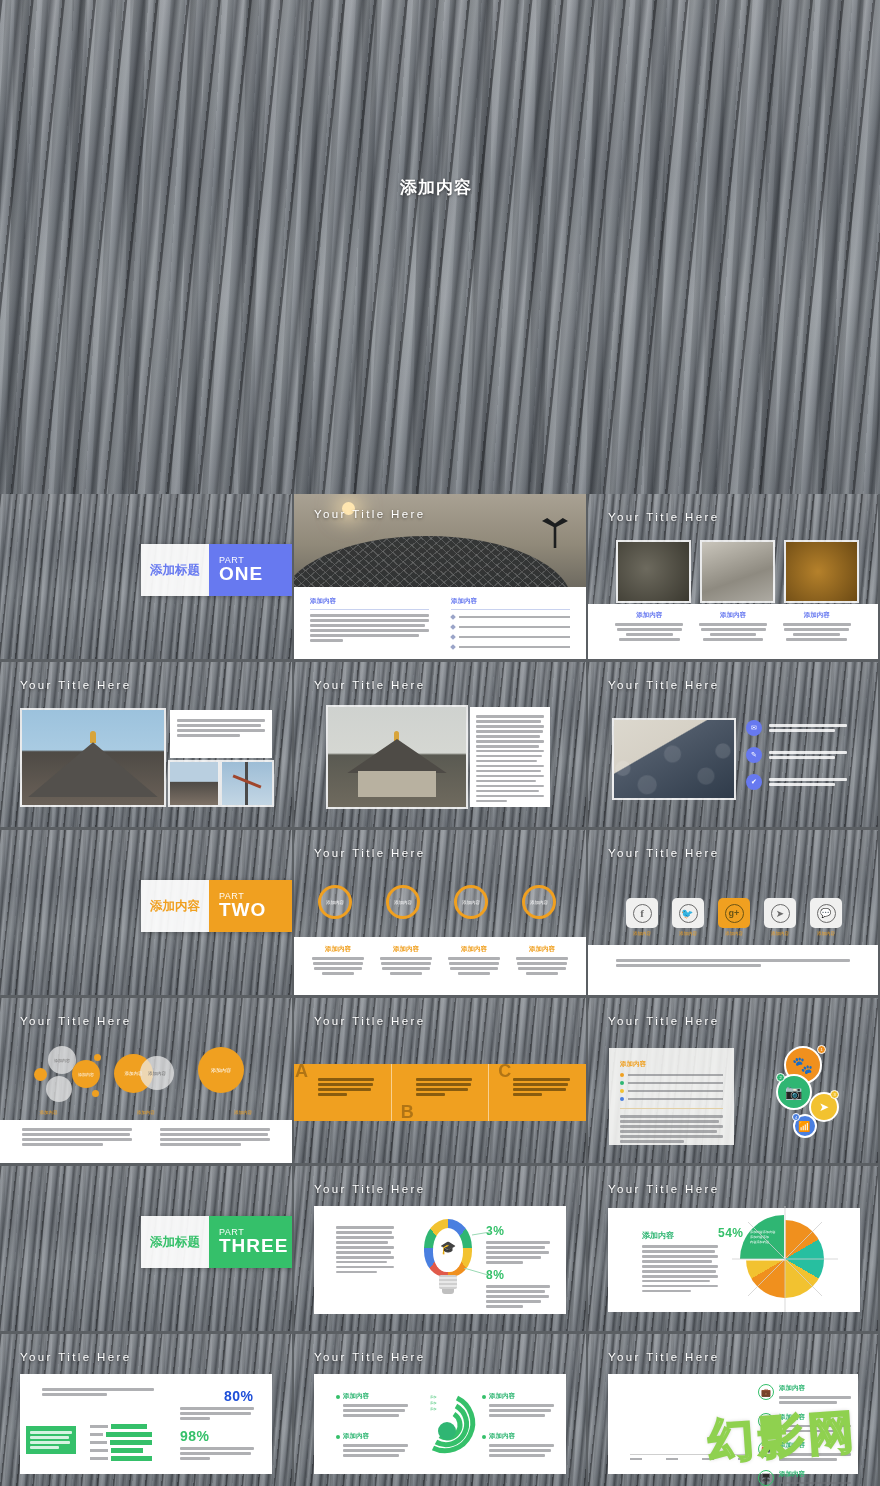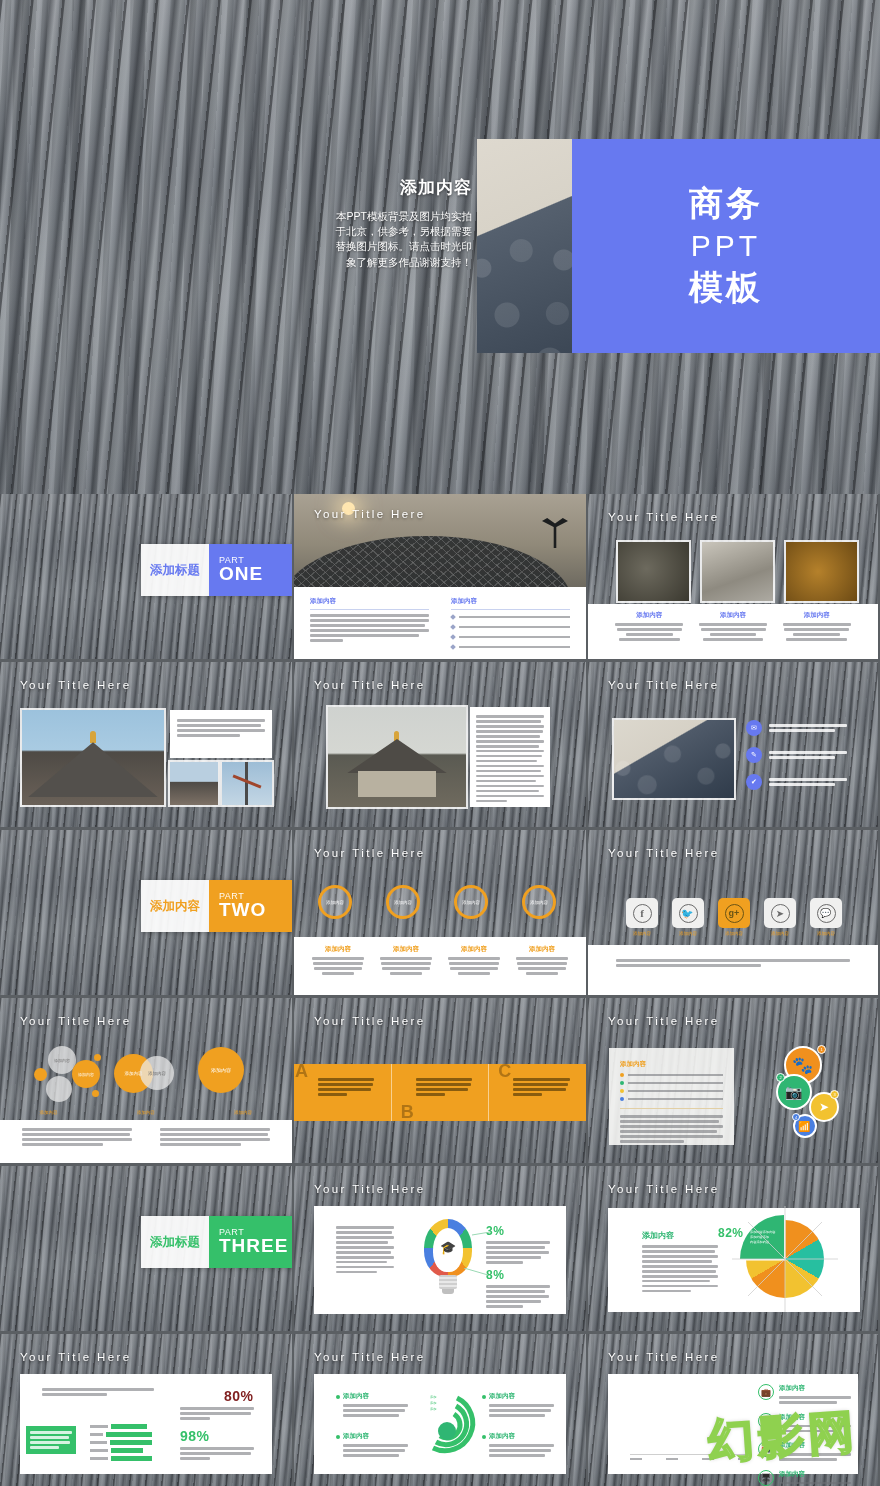--- a/index.html
+++ b/index.html
@@ -130,31 +130,22 @@
   }
 </style>
 </head>
 <body>
 
 <div id="hero">
   <div class="wood"></div>
 
   <div class="hero-left">
     <div class="ht">添加内容</div>
-    <div class="hb">本PPT模板背景及图片均实拍于北京，供参考，另根据需要替换图片图标。请点击时光印象了解更多作品谢谢支持！</div>
   </div>
 
-  <div class="hero-band">
-    <div class="hero-photo"></div>
-    <div class="hero-blue">
-      <div class="l1">商务</div>
-      <div class="l2">PPT</div>
-      <div class="l3">模板</div>
-    </div>
-  </div>
 </div>
 
 <div id="grid">
 
   <div class="row">
 
     <div class="cell">
       <div class="wood sm"></div>
       <div class="c">
         <div class="divider">
@@ -687,21 +678,21 @@
             <div style="position:absolute;inset:0;border-radius:50%;background:conic-gradient(#f0901e 0 16.6%,#27bfa0 16.6% 33.3%,#f2c230 33.3% 50%,#f0901e 50% 66.6%,#f2c230 66.6% 83.3%,#2fb673 83.3% 100%);"></div>
             <div style="position:absolute;left:-6px;top:-5px;width:44px;height:44px;border-radius:100% 0 0 0;background:#2fb673;box-shadow:0 0 0 1.5px #fff;"></div>
             <div style="position:absolute;left:4px;top:10px;width:26px;height:14px;font-size:3.2px;color:#fff;line-height:1.5;">添加内容添加内容<br>添加内容添加<br>内容添加内容</div>
             <svg style="position:absolute;left:-14px;top:-14px;" width="106" height="106">
               <line x1="53" y1="0" x2="53" y2="106" stroke="#cfcfcf" stroke-width=".8"></line>
               <line x1="0" y1="53" x2="106" y2="53" stroke="#cfcfcf" stroke-width=".8"></line>
               <line x1="16" y1="16" x2="90" y2="90" stroke="#cfcfcf" stroke-width=".8"></line>
               <line x1="90" y1="16" x2="16" y2="90" stroke="#cfcfcf" stroke-width=".8"></line>
             </svg>
           </div>
-          <div class="pct" style="position:absolute;left:110px;top:18px;color:#35c06a;font-size:12px;">82%</div>
+          <div class="pct" style="position:absolute;left:110px;top:18px;color:#35c06a;font-size:12px;">54%</div>
         </div>
       </div>
     </div>
   </div>
 
   <div class="row">
 
     <div class="cell" style="height:156px">
       <div class="wood sm"></div>
       <div class="c">
@@ -735,21 +726,21 @@
             <div style="display:flex;align-items:center;gap:3px;">
                 <i style="width:18px;height:2.2px;background:#6d7075;opacity:.55"></i>
                 <span style="height:5px;width:52%;background:#35c06a;display:block;"></span>
               </div>
             <div style="display:flex;align-items:center;gap:3px;">
                 <i style="width:18px;height:2.2px;background:#6d7075;opacity:.55"></i>
                 <span style="height:5px;width:66%;background:#35c06a;display:block;"></span>
               </div>
           </div>
           <div style="position:absolute;left:160px;top:14px;width:74px;">
-            <div class="pct" style="color:#7f1d1d;font-size:14px;padding-left:44px;">80%</div>
+            <div class="pct" style="color:#1d4ed8;font-size:14px;padding-left:44px;">80%</div>
             <div class="txtblock" style="margin-top:3px;">
                 <i style="width:100%"></i>
                 <i style="width:96%"></i>
                 <i style="width:40%"></i>
               </div>
           </div>
           <div style="position:absolute;left:160px;top:54px;width:74px;">
             <div class="pct" style="color:#35c06a;font-size:14px;">98%</div>
             <div class="txtblock" style="margin-top:3px;">
                 <i style="width:100%"></i>

